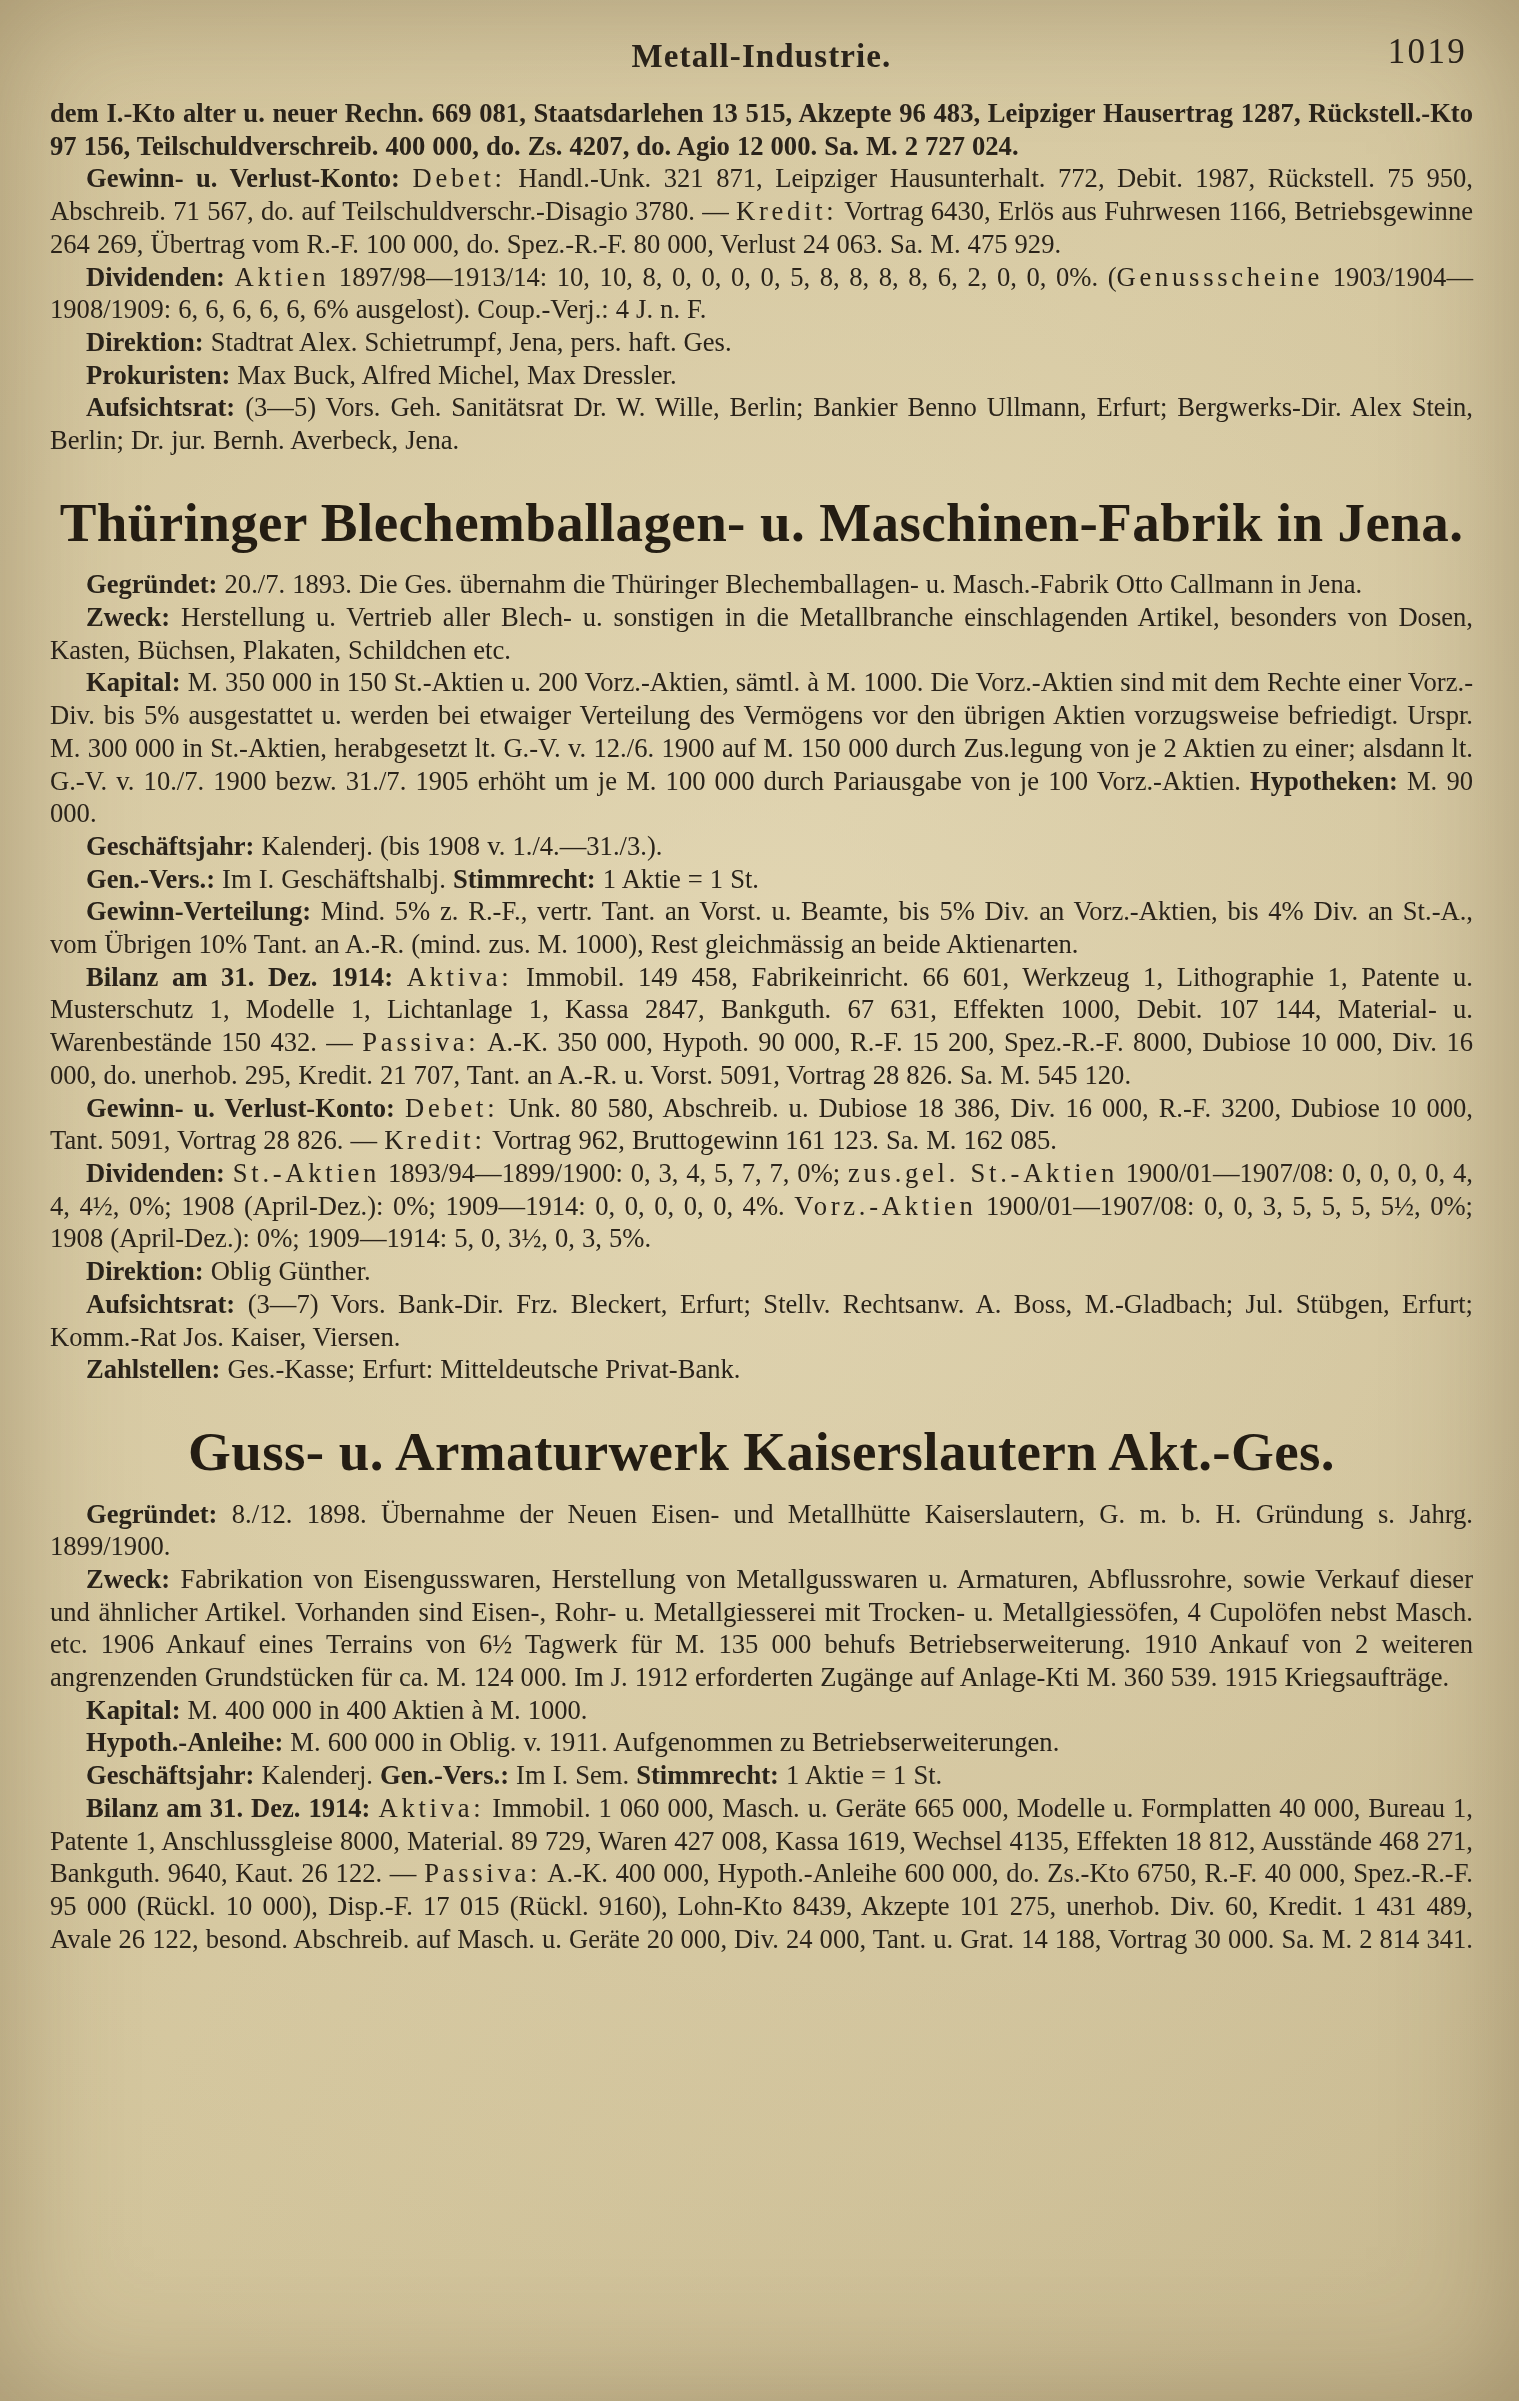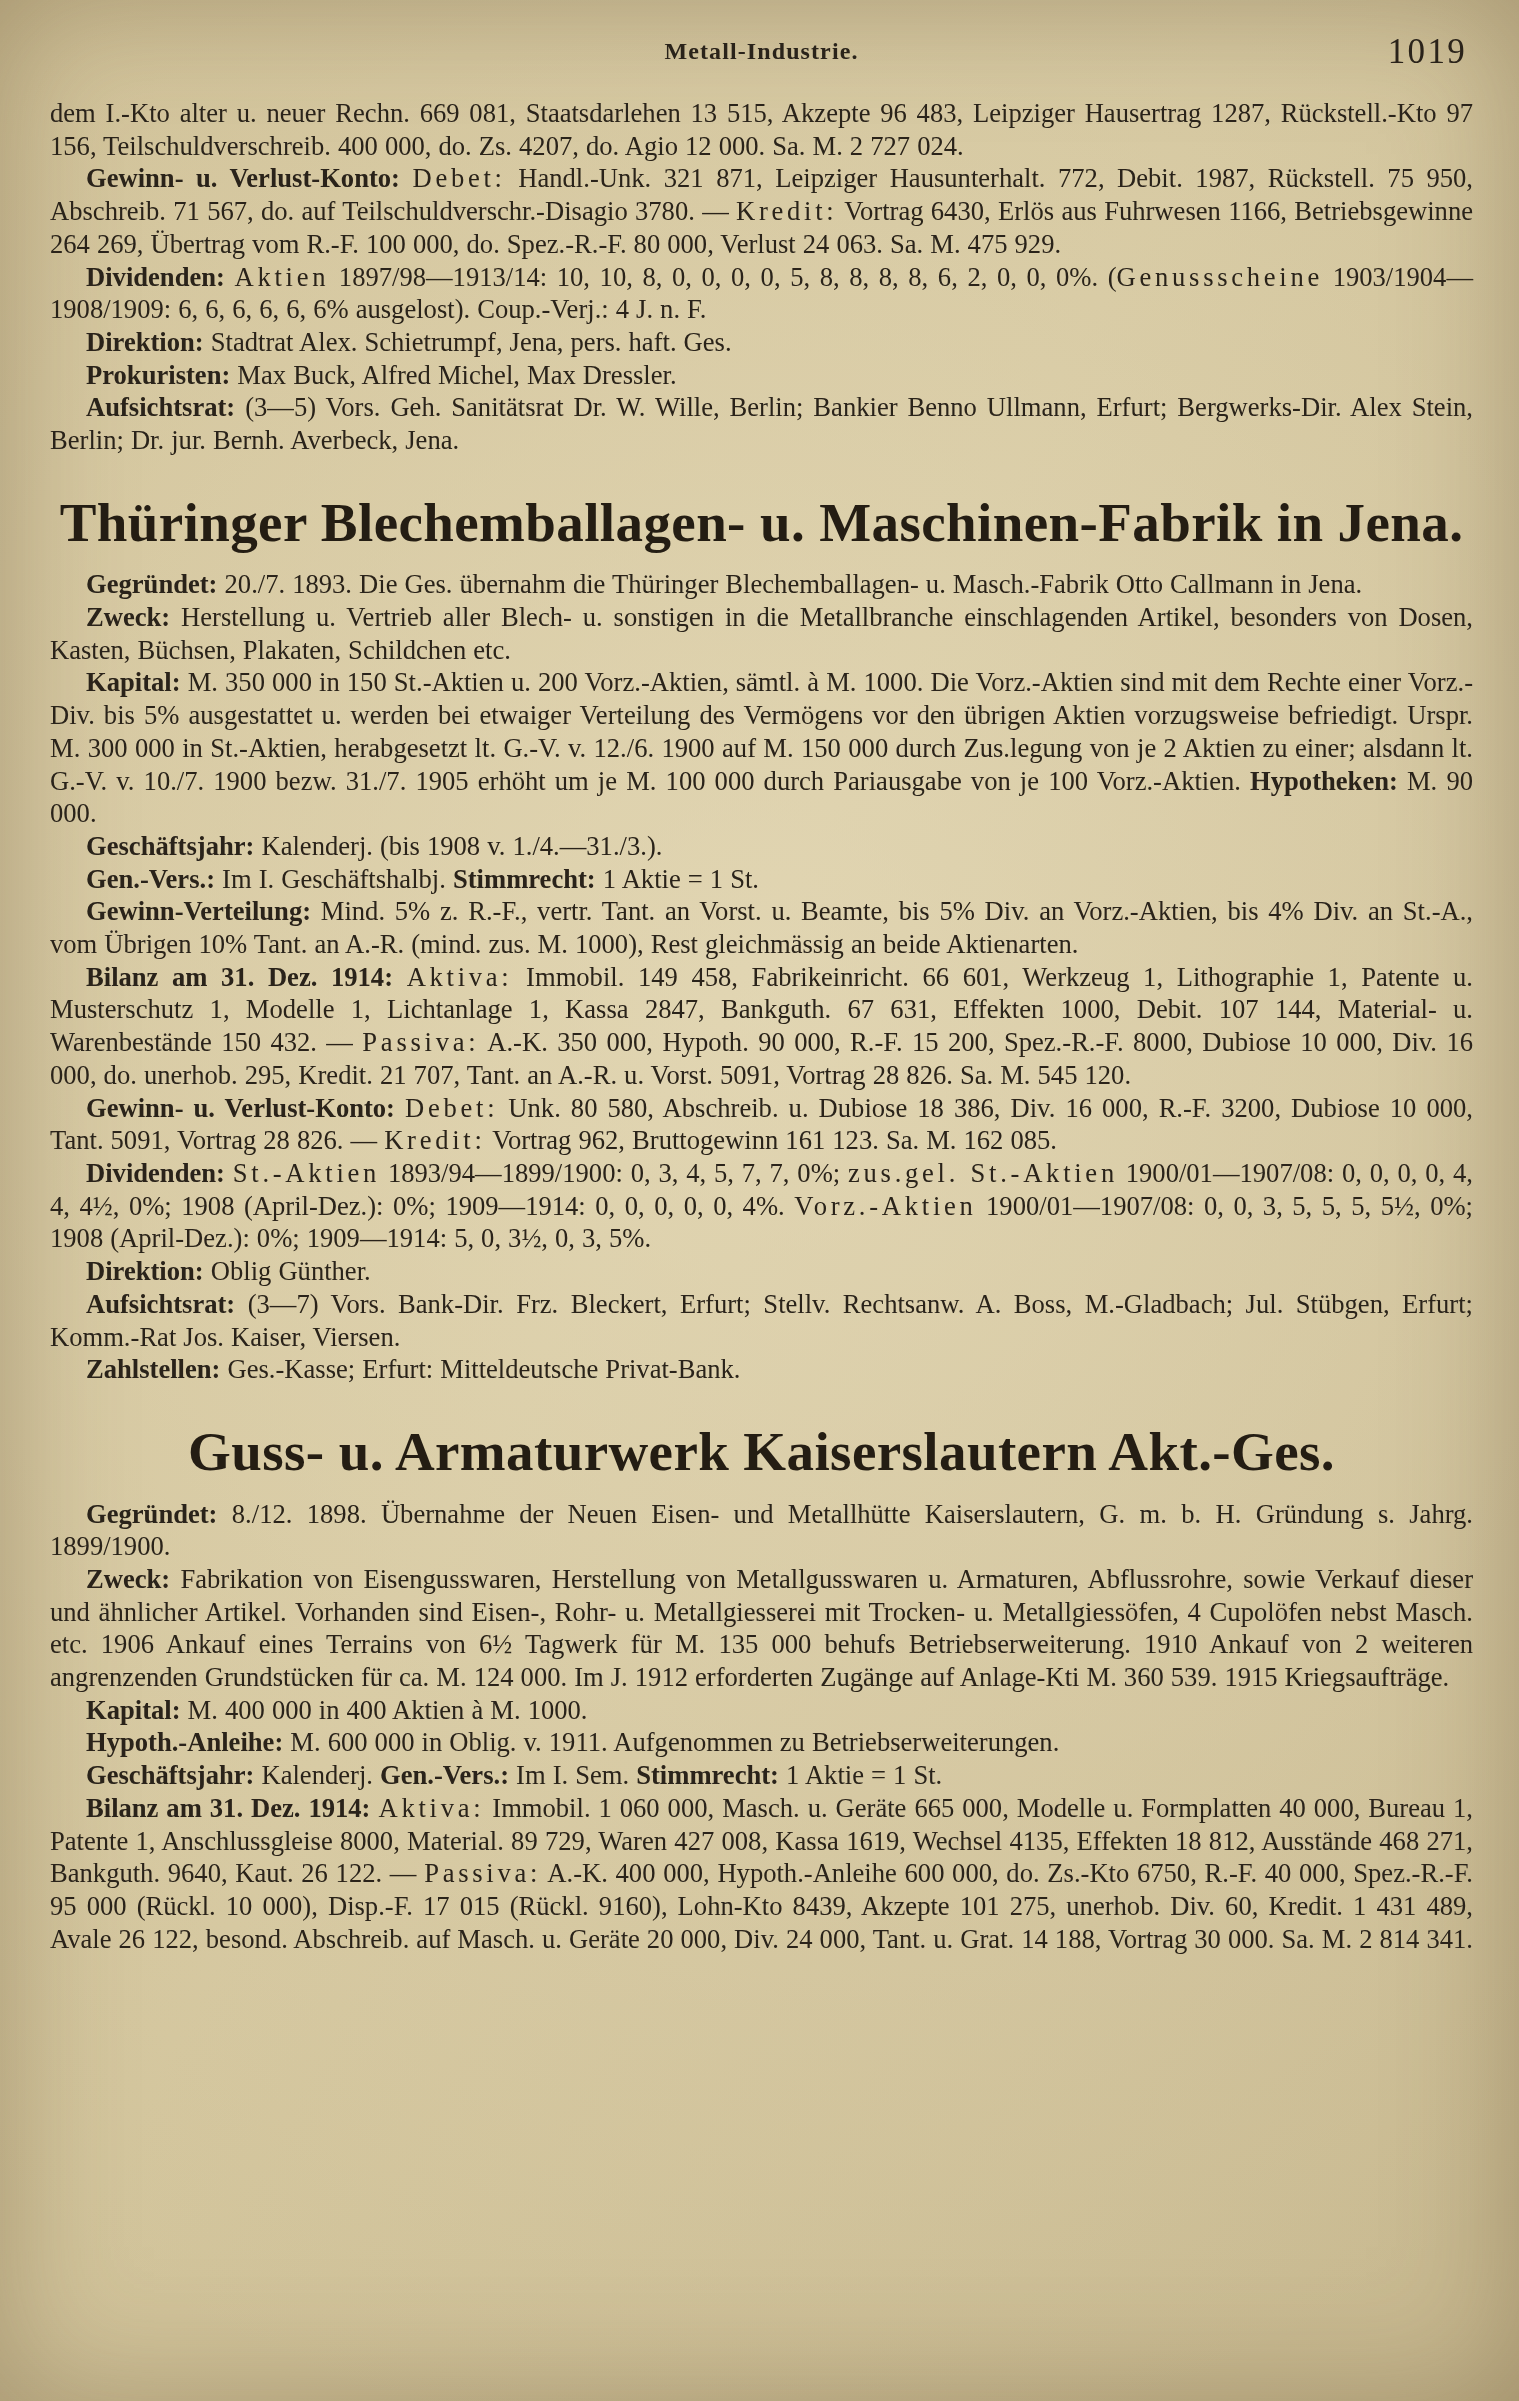--- a/index.html
+++ b/index.html
@@ -14,41 +14,41 @@
       radial-gradient(ellipse 120% 85% at 50% 42%, rgba(238,228,198,0.55) 0%, rgba(0,0,0,0) 72%),
       linear-gradient(118deg, #cfc096 0%, var(--paper) 45%, #c8b990 100%);
     box-shadow: inset 0 0 129px rgba(92,72,40,0.38);
     color:var(--ink);
     font-family:"Liberation Serif","DejaVu Serif",serif;
     overflow:hidden;
   }
   .page-header{position:relative;height:44px;margin-bottom:18px;}
   .header-title{
     position:absolute;left:0;right:0;top:3px;text-align:center;
-    font-weight:700;font-size:24px;letter-spacing:1.1px;
+    font-weight:700;font-size:33px;letter-spacing:1.1px;
   }
   .page-number{
     position:absolute;right:6px;top:-3px;font-size:35px;letter-spacing:2.3px;text-align:right;
   }
   .content{position:relative;}
   .company-section{margin:0;}
   .company-heading{
     text-align:center;font-weight:700;font-size:55px;line-height:1.12;
     margin:35px 0 15px;color:#241d13;letter-spacing:0.4px;
   }
   .company-subheading{
     text-align:center;font-weight:700;font-size:27px;letter-spacing:0.22em;
     margin:1.5px 0 15px;color:#241d13;
   }
   .body-par{
     margin:0;text-align:justify;text-indent:36px;
     font-size:26.6px;line-height:1.23;
     word-spacing:0.4px;
   }
-  .body-par.no-indent{text-indent:0;}
+  .body-par.no-indent{text-indent:0;font-weight:bold;}
   .b{font-weight:700;}
   .sp{letter-spacing:0.14em;}
 </style>
 </head>
 <body>
 
 <div class="page">
   <div class="page-header">
     <span class="header-title">Metall-Industrie.</span>
     <span class="page-number">1019</span>

